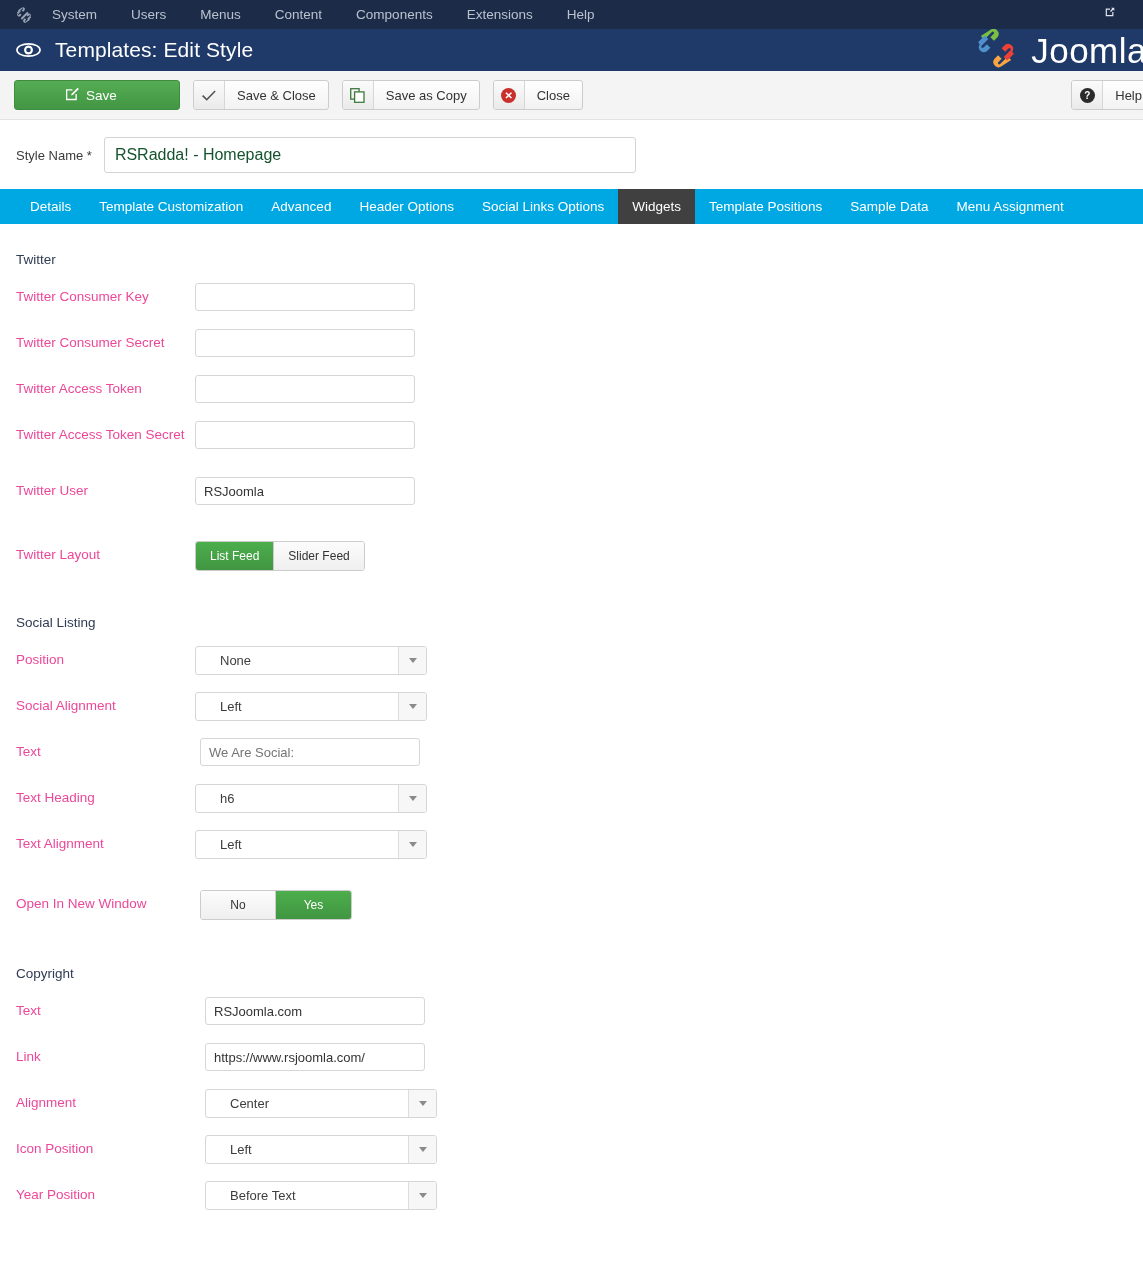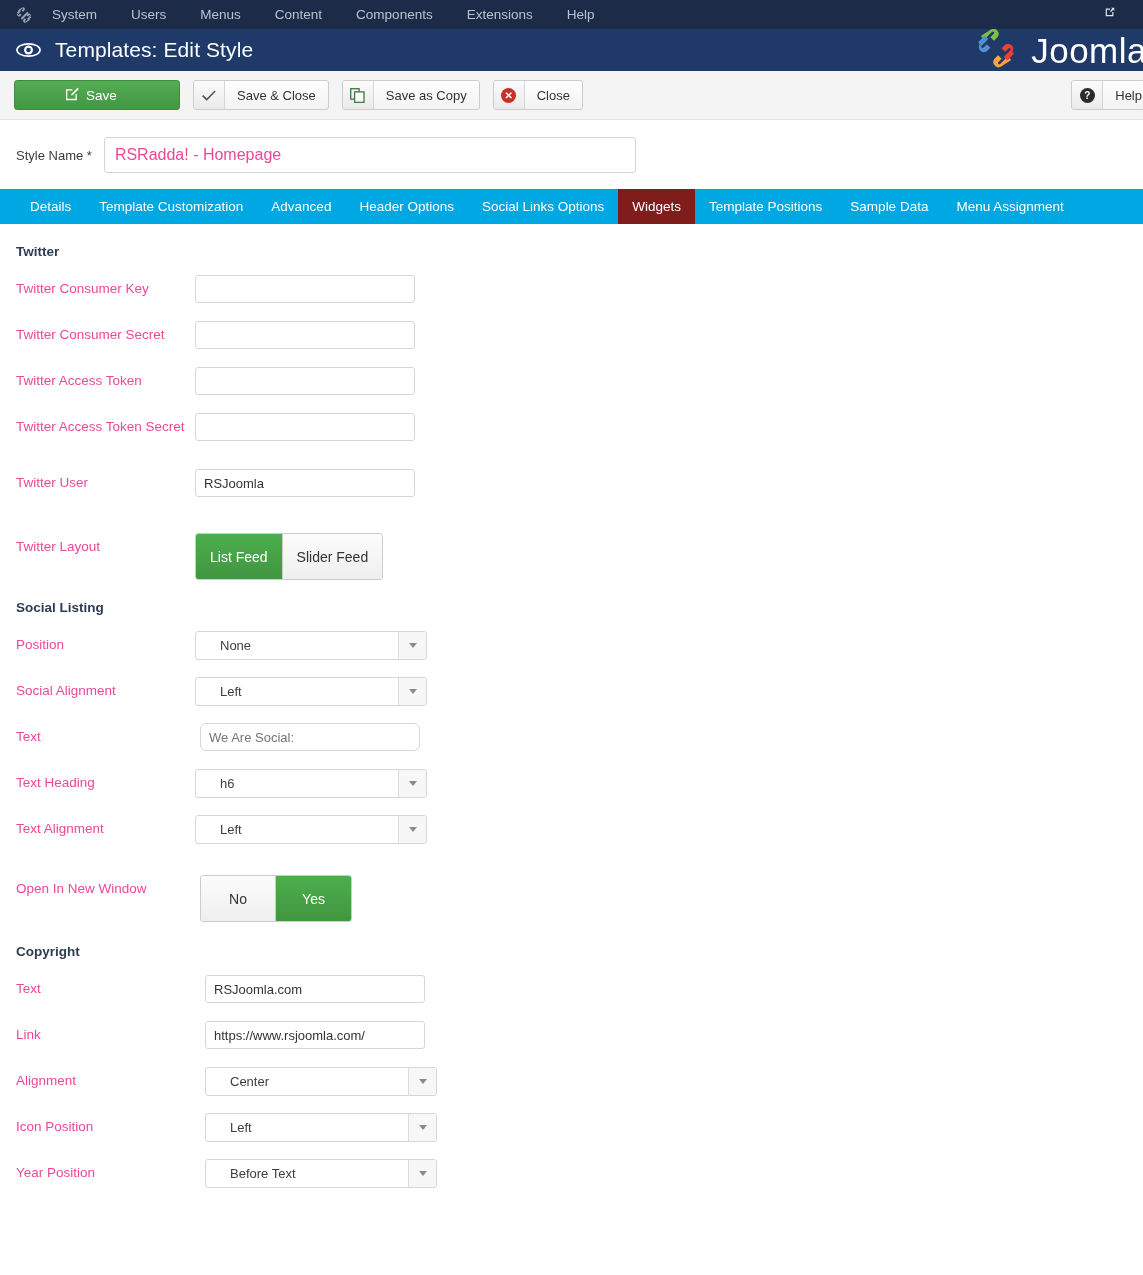--- a/index.html
+++ b/index.html
@@ -147,21 +147,21 @@
     color: #3a3a3a;
     margin-right: 12px;
   }
   .stylename-input {
     width: 532px;
     height: 36px;
     border: 1px solid #d4d4d4;
     border-radius: 3px;
     padding: 8px 10px;
     font-size: 16px;
-    color: #ec4899;
+    color: #14532d;
     font-family: "Liberation Sans", sans-serif;
     background: #fff;
     outline: none;
   }
 
   
   .tabbar {
     background: #00a8e3;
     height: 35px;
     display: flex;
@@ -170,29 +170,30 @@
   }
   .tab {
     display: flex;
     align-items: center;
     padding: 0 14px;
     color: #ffffff;
     font-size: 13.5px;
     cursor: pointer;
     white-space: nowrap;
   }
-  .tab.active { background: #7f1d1d; }
+  .tab.active { background: #404040; }
 
   
   .form-area { padding: 0 0 0 0; }
   .section-title {
     font-size: 13.5px;
-    font-weight: bold;
+    font-weight: normal;
     color: #2f3b52;
     padding: 20px 4px 0 16px;
+    margin-top: 8px;
   }
   .frow {
     display: flex;
     align-items: flex-start;
     padding-left: 16px;
     min-height: 46px;
   }
   .flabel {
     width: 179px;
     flex: 0 0 179px;
@@ -208,21 +209,21 @@
     border-radius: 3px;
     background: #fff;
     font-size: 13px;
     color: #333;
     padding: 0 8px;
     font-family: "Liberation Sans", sans-serif;
     outline: none;
     display: block;
   }
   .inp.w220 { width: 220px; }
-  .inp.ph { color: #0c4a6e; border-radius: 6px; }
+  .inp.ph { color: #0c4a6e; }
 
   
   .sel {
     display: flex;
     width: 232px;
     height: 29px;
     border: 1px solid #d6d6d6;
     border-radius: 3px;
     background: #fff;
     overflow: hidden;
@@ -254,25 +255,25 @@
   }
 
   
   .btngroup {
     display: inline-flex;
     border-radius: 3px;
     overflow: hidden;
     border: 1px solid #cccccc;
   }
   .btngroup .bopt {
-    height: 45px;
+    height: 28px;
     display: inline-flex;
     align-items: center;
     justify-content: center;
-    font-size: 14px;
+    font-size: 12px;
     color: #333;
     background: linear-gradient(to bottom,#fcfcfc,#efefef);
     cursor: pointer;
     padding: 12px 14px;
     border-right: 1px solid #cccccc;
   }
   .btngroup .bopt:last-child { border-right: 0; }
   .btngroup .bopt.on {
     background: #47a447;
     background: linear-gradient(to bottom,#4cae4c,#419641);

